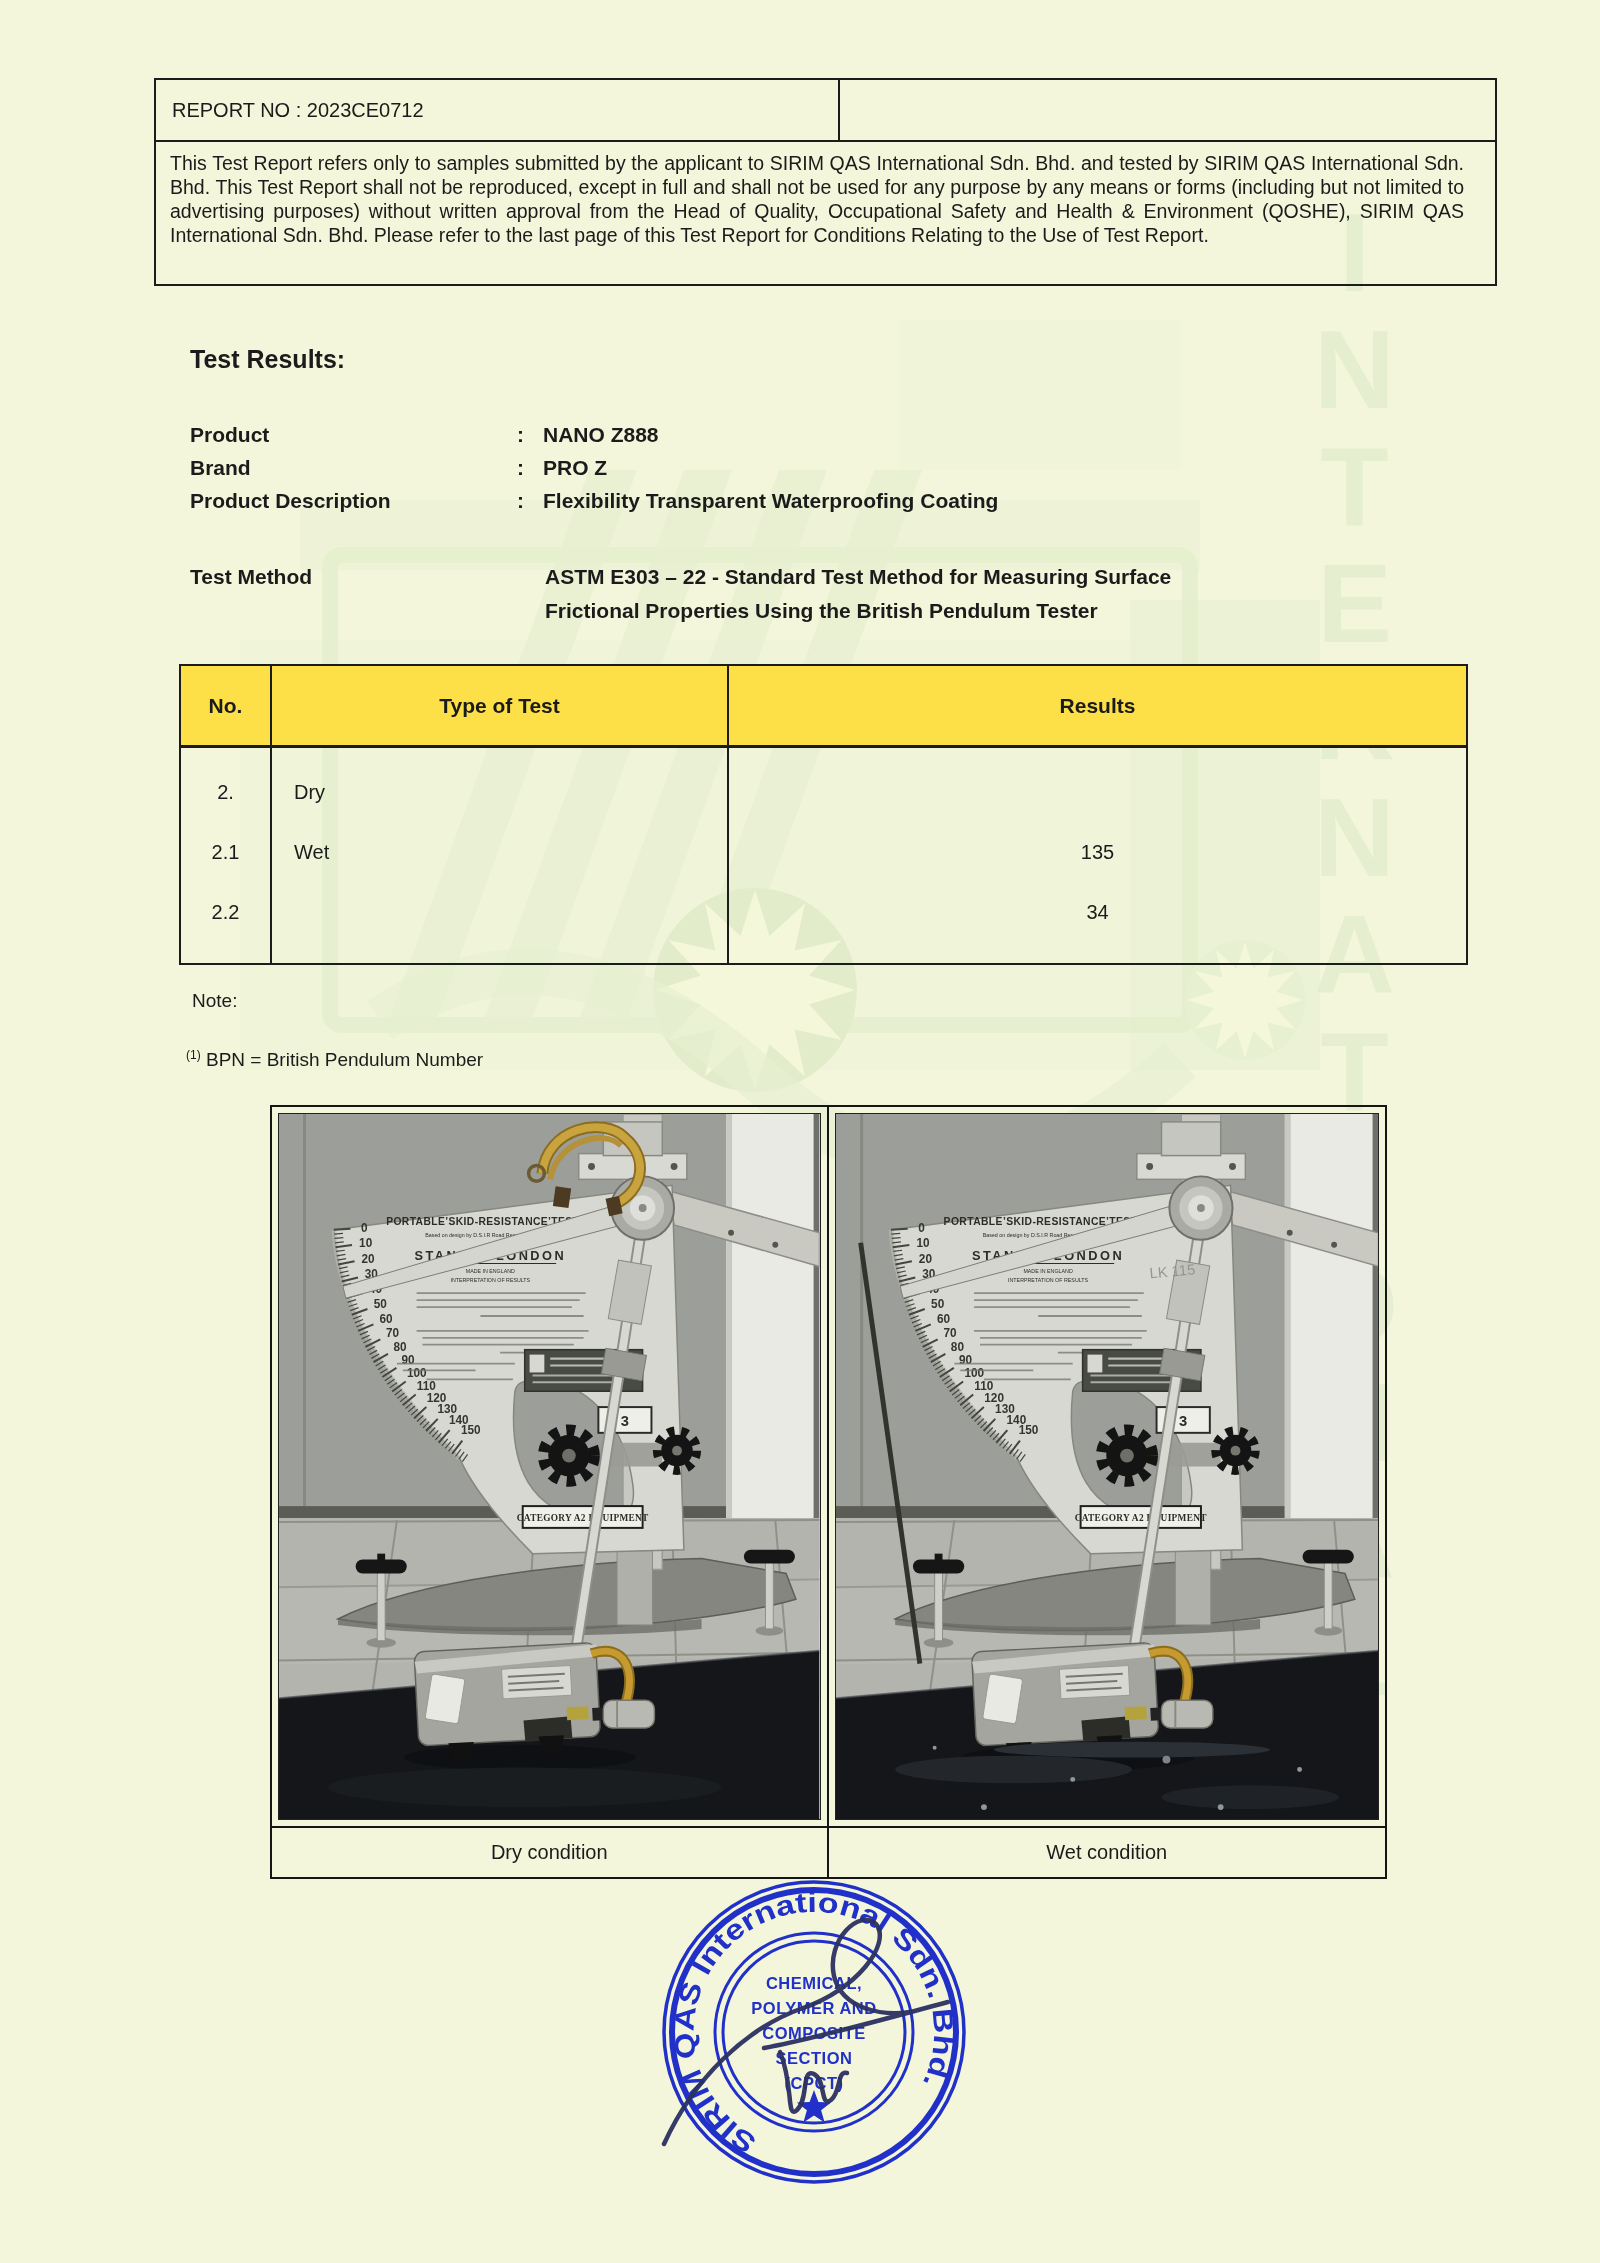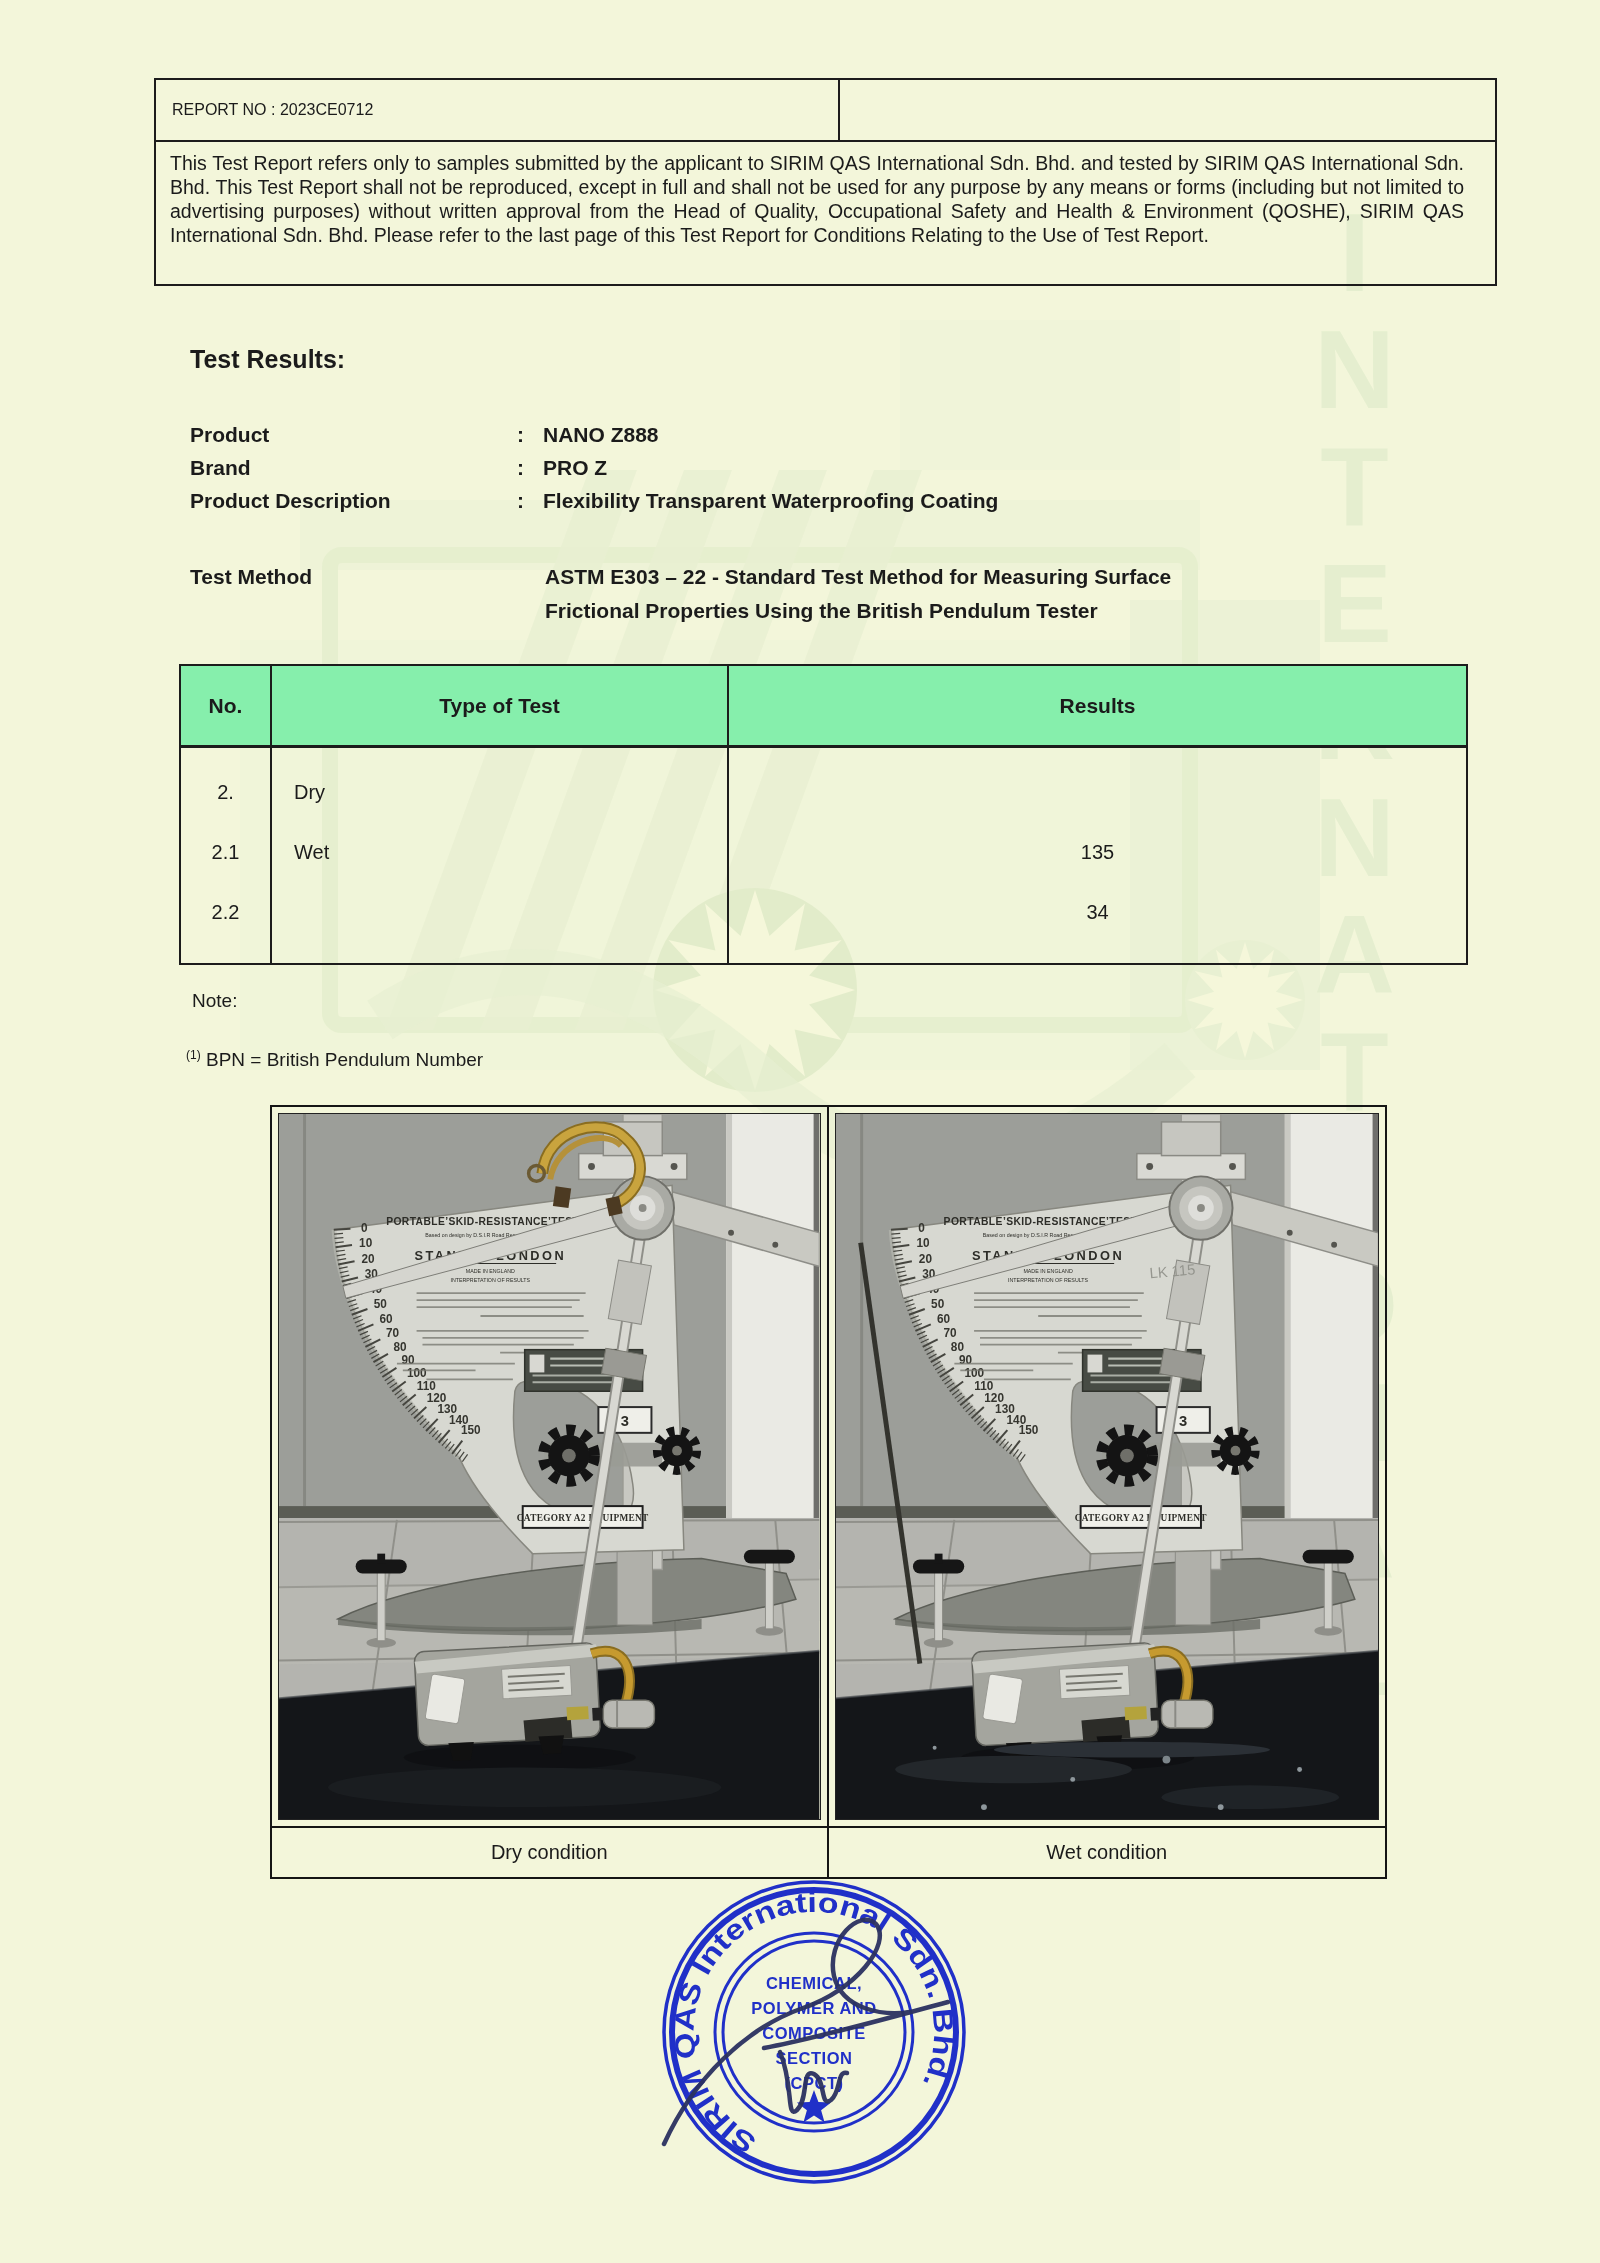--- a/index.html
+++ b/index.html
@@ -7,34 +7,34 @@
         font-family:"Liberation Sans",sans-serif;color:#1b1b1b;overflow:hidden;margin:0 auto;}
   .page *{box-sizing:border-box;}
   
   .wm{position:absolute;inset:0;z-index:0;pointer-events:none;}
   .wm-vert{position:absolute;left:1290px;top:190px;z-index:0;writing-mode:vertical-rl;
            text-orientation:upright;font-size:112px;font-weight:bold;color:#e2edcd;
            letter-spacing:-8px;opacity:.8;pointer-events:none;}
   
   .hdr{position:absolute;left:154px;top:78px;width:1343px;height:64px;
        border:2px solid #1c1c1c;display:grid;grid-template-columns:684px 1fr;z-index:2;}
-  .hdr .cell{display:flex;align-items:center;padding:0 16px;font-size:16px;}
+  .hdr .cell{display:flex;align-items:center;padding:0 16px;font-size:20px;}
   .hdr .cell:first-child{border-right:2px solid #1c1c1c;}
   .disc{position:absolute;left:154px;top:140px;width:1343px;height:146px;
         border:2px solid #1c1c1c;padding:9px 31px 0 14px;font-size:19.5px;line-height:24px;
         text-align:justify;z-index:2;}
   
   .h-results{position:absolute;left:190px;top:345px;font-size:25px;font-weight:bold;z-index:2;}
   .fields{position:absolute;left:190px;top:418px;font-size:21px;font-weight:bold;z-index:2;}
   .frow{display:grid;grid-template-columns:327px 26px auto;height:33px;align-items:center;}
   .method{position:absolute;left:190px;top:560px;font-size:21px;font-weight:bold;z-index:2;
           display:grid;grid-template-columns:355px auto;line-height:34px;}
   
   .rtable{position:absolute;left:179px;top:664px;width:1289px;border:2px solid #1c1c1c;z-index:2;}
-  .hrow{display:grid;grid-template-columns:91px 457px 1fr;height:82px;background:#86efac;
+  .hrow{display:grid;grid-template-columns:91px 457px 1fr;height:82px;background:#fde047;
         border-bottom:3px solid #1c1c1c;}
   .hcell{display:flex;align-items:center;justify-content:center;font-weight:bold;font-size:21px;}
   .hcell.b,.bcol.b{border-right:2px solid #1c1c1c;}
   .brow{display:grid;grid-template-columns:91px 457px 1fr;height:215px;}
   .bcol{padding-top:14px;}
   .bline{height:60px;display:flex;align-items:center;font-size:20px;white-space:pre-wrap;}
   .bcol.no .bline{justify-content:center;}
   .bcol.typ .bline{padding-left:22px;}
   .bcol.res .bline{justify-content:center;}
   sup.t{font-size:12px;vertical-align:9px;}

